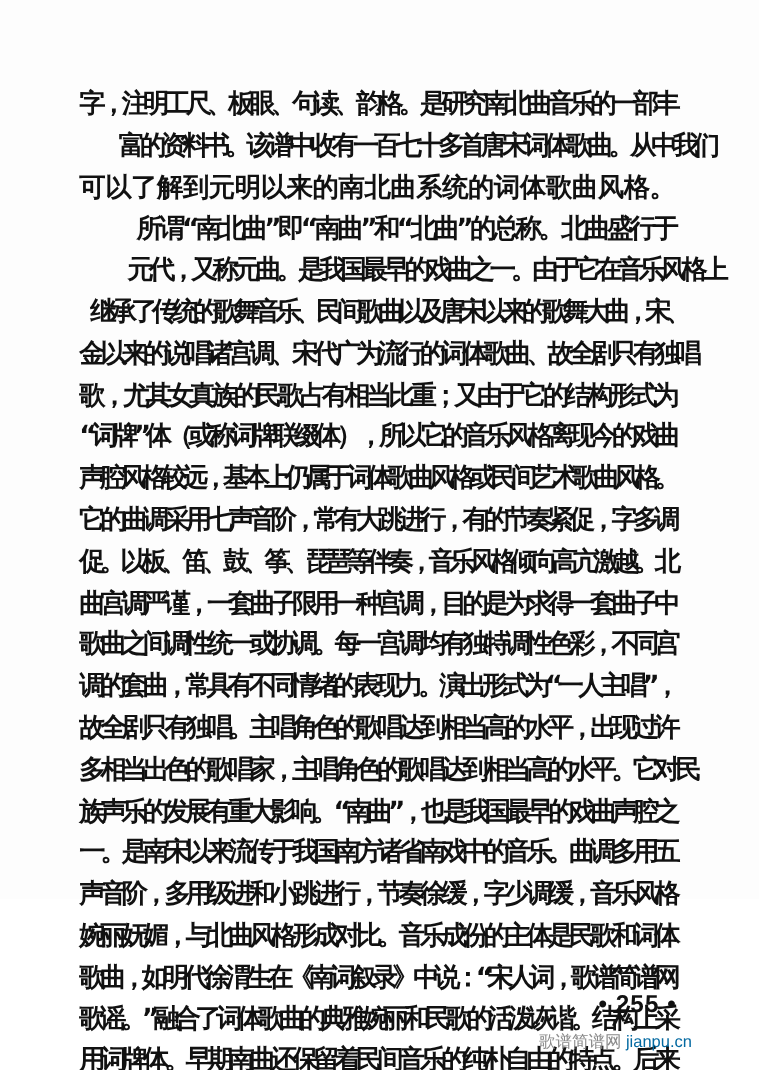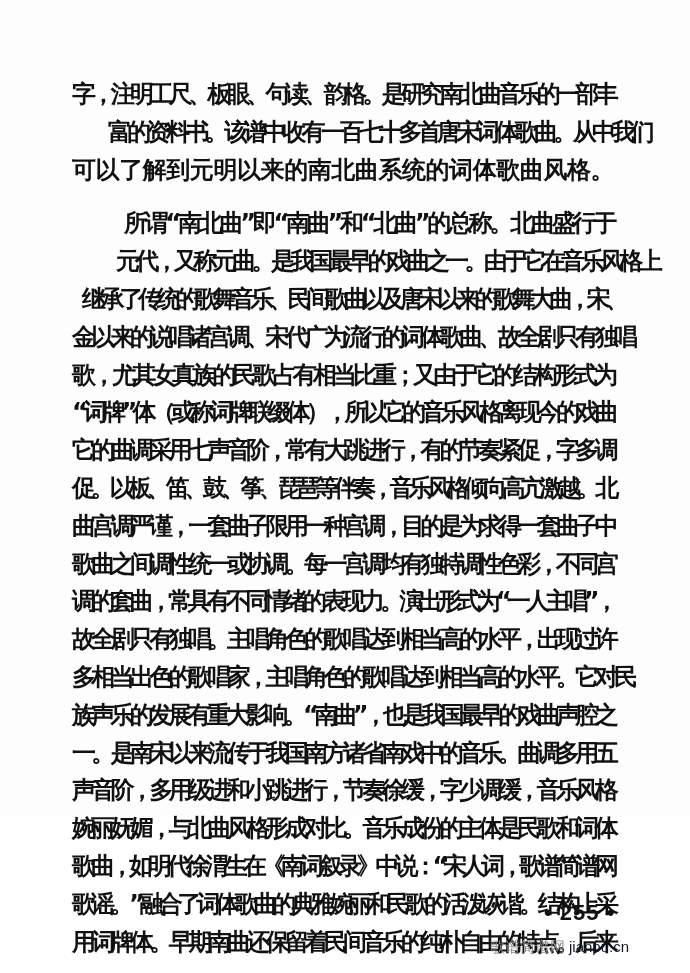--- a/index.html
+++ b/index.html
@@ -36,21 +36,20 @@
       text-align: justify;
       text-align-last: justify;
       letter-spacing: 0px;
       overflow: visible;
     }
     .line.last {
       text-align-last: left;
     }
     .line.indent {
       padding-left: 52px;
-      margin-top: 16px;
     }
     .page-number {
       position: absolute;
       left: 544px;
       top: 900px;
       font-family: "Liberation Sans", sans-serif;
       font-size: 22px;
       font-weight: bold;
       letter-spacing: 1px;
       color: #111111;
@@ -58,39 +57,40 @@
     .watermark {
       position: absolute;
       left: 490px;
       top: 938px;
       font-family: "DejaVu Sans", sans-serif;
       font-size: 15px;
       color: #8a8a8a;
       white-space: nowrap;
     }
     .watermark .wm-domain {
-      color: #0f172a;
+      color: #0369a1;
       font-family: "Liberation Sans", sans-serif;
       margin-left: 4px;
     }
   </style>
 </head>
 <body>
 
 <div class="page">
   <div class="text-block" id="text-block">
       <div class="line" style="letter-spacing: -4.64px;">字，注明工尺、板眼、句读、韵格。是研究南北曲音乐的一部丰</div>
       <div class="line" style="letter-spacing: -4.64px; margin-left: 36px;">富的资料书。该谱中收有一百七十多首唐宋词体歌曲。从中我们</div>
       <div class="line last" style="letter-spacing: -0.43px;">可以了解到元明以来的南北曲系统的词体歌曲风格。</div>
       <div class="line indent" style="letter-spacing: -3.26px;">所谓“南北曲”即“南曲”和“北曲”的总称。北曲盛行于</div>
       <div class="line" style="letter-spacing: -4.64px; margin-left: 44px;">元代，又称元曲。是我国最早的戏曲之一。由于它在音乐风格上</div>
       <div class="line" style="letter-spacing: -5.31px; margin-left: 10px;">继承了传统的歌舞音乐、民间歌曲以及唐宋以来的歌舞大曲，宋、</div>
       <div class="line" style="letter-spacing: -4.64px;">金以来的说唱诸宫调、宋代广为流行的词体歌曲、故全剧只有独唱</div>
       <div class="line" style="letter-spacing: -3.93px;">歌，尤其女真族的民歌占有相当比重；又由于它的结构形式为</div>
       <div class="line" style="letter-spacing: -4.74px;">“词牌”体（或称词牌联缀体），所以它的音乐风格离现今的戏曲</div>
+      <div class="line" style="letter-spacing: -5.31px;">声腔风格较远，基本上仍属于词体歌曲风格或民间艺术歌曲风格。</div>
       <div class="line" style="letter-spacing: -4.64px;">它的曲调采用七声音阶，常有大跳进行，有的节奏紧促，字多调</div>
       <div class="line" style="letter-spacing: -5.31px;">促。以板、笛、鼓、筝、琵琶等伴奏，音乐风格倾向高亢激越。北</div>
       <div class="line" style="letter-spacing: -4.64px;">曲宫调严谨，一套曲子限用一种宫调，目的是为求得一套曲子中</div>
       <div class="line" style="letter-spacing: -4.64px;">歌曲之间调性统一或协调。每一宫调均有独特调性色彩，不同宫</div>
       <div class="line" style="letter-spacing: -4.74px;">调的套曲，常具有不同情绪的表现力。演出形式为“一人主唱”，</div>
       <div class="line" style="letter-spacing: -4.64px;">故全剧只有独唱。主唱角色的歌唱达到相当高的水平，出现过许</div>
       <div class="line" style="letter-spacing: -4.64px;">多相当出色的歌唱家，主唱角色的歌唱达到相当高的水平。它对民</div>
       <div class="line" style="letter-spacing: -4.74px;">族声乐的发展有重大影响。“南曲”，也是我国最早的戏曲声腔之</div>
       <div class="line" style="letter-spacing: -4.64px;">一。是南宋以来流传于我国南方诸省南戏中的音乐。曲调多用五</div>
       <div class="line" style="letter-spacing: -4.64px;">声音阶，多用级进和小跳进行，节奏徐缓，字少调缓，音乐风格</div>

